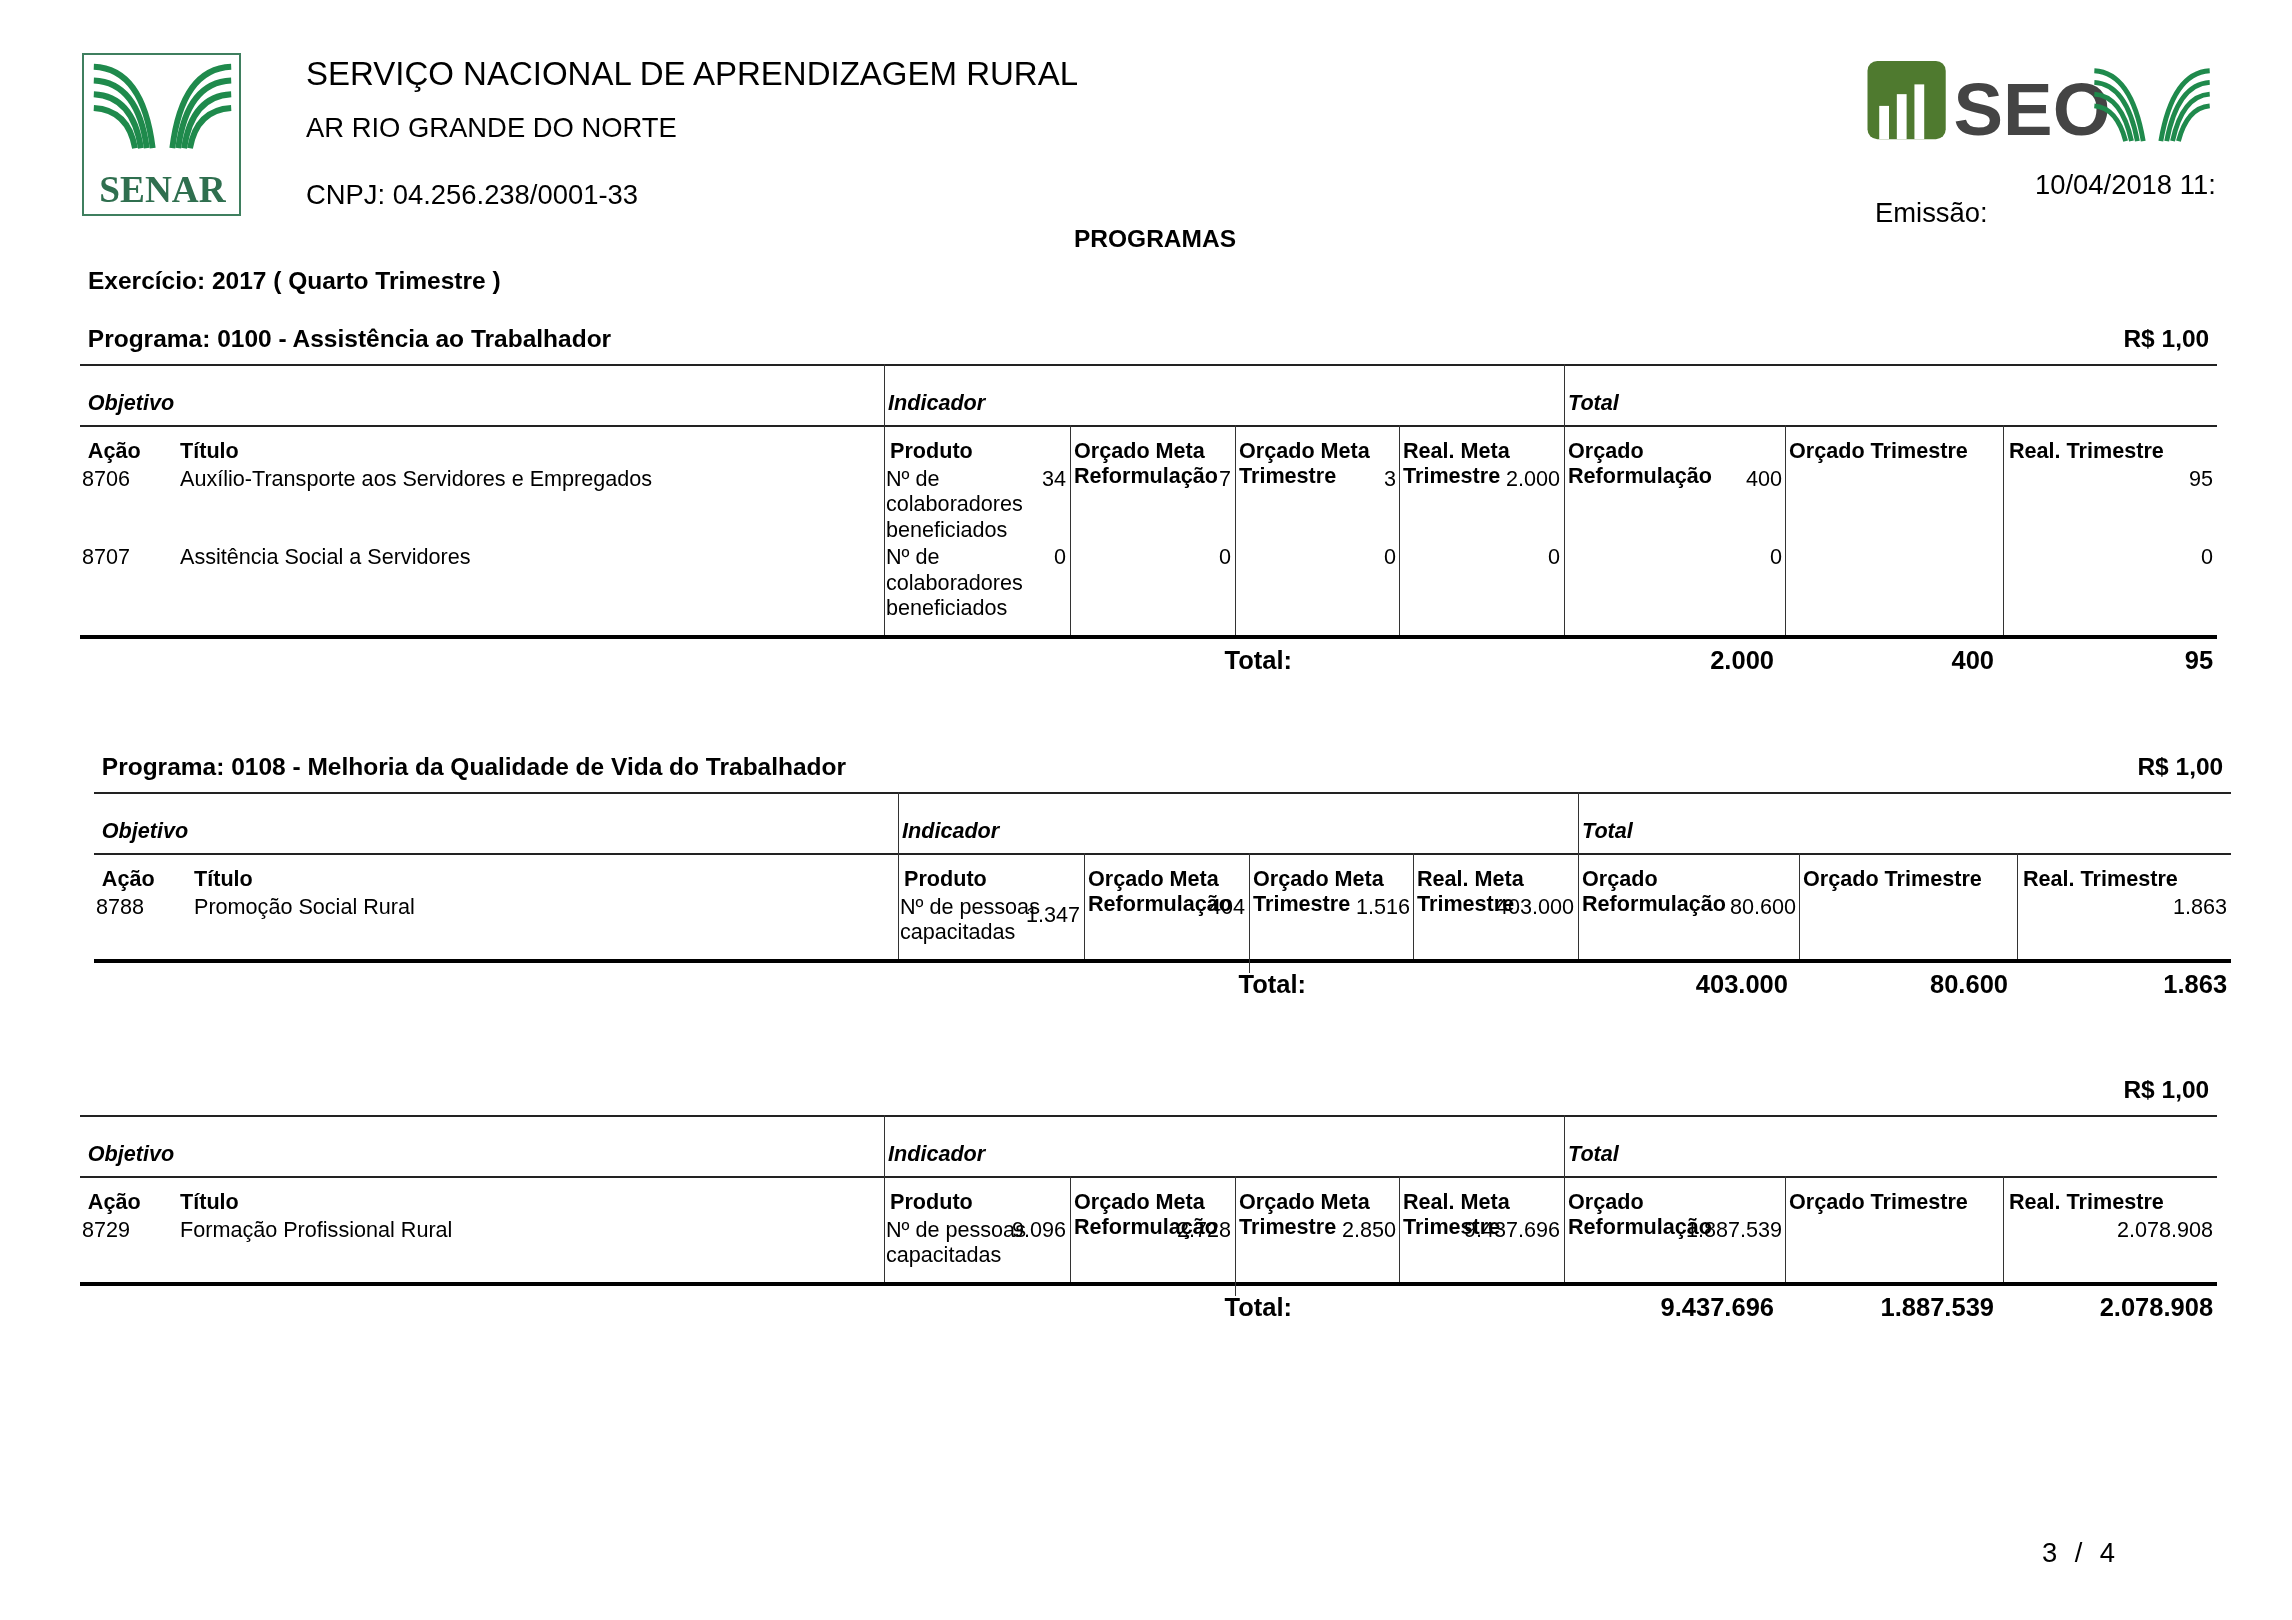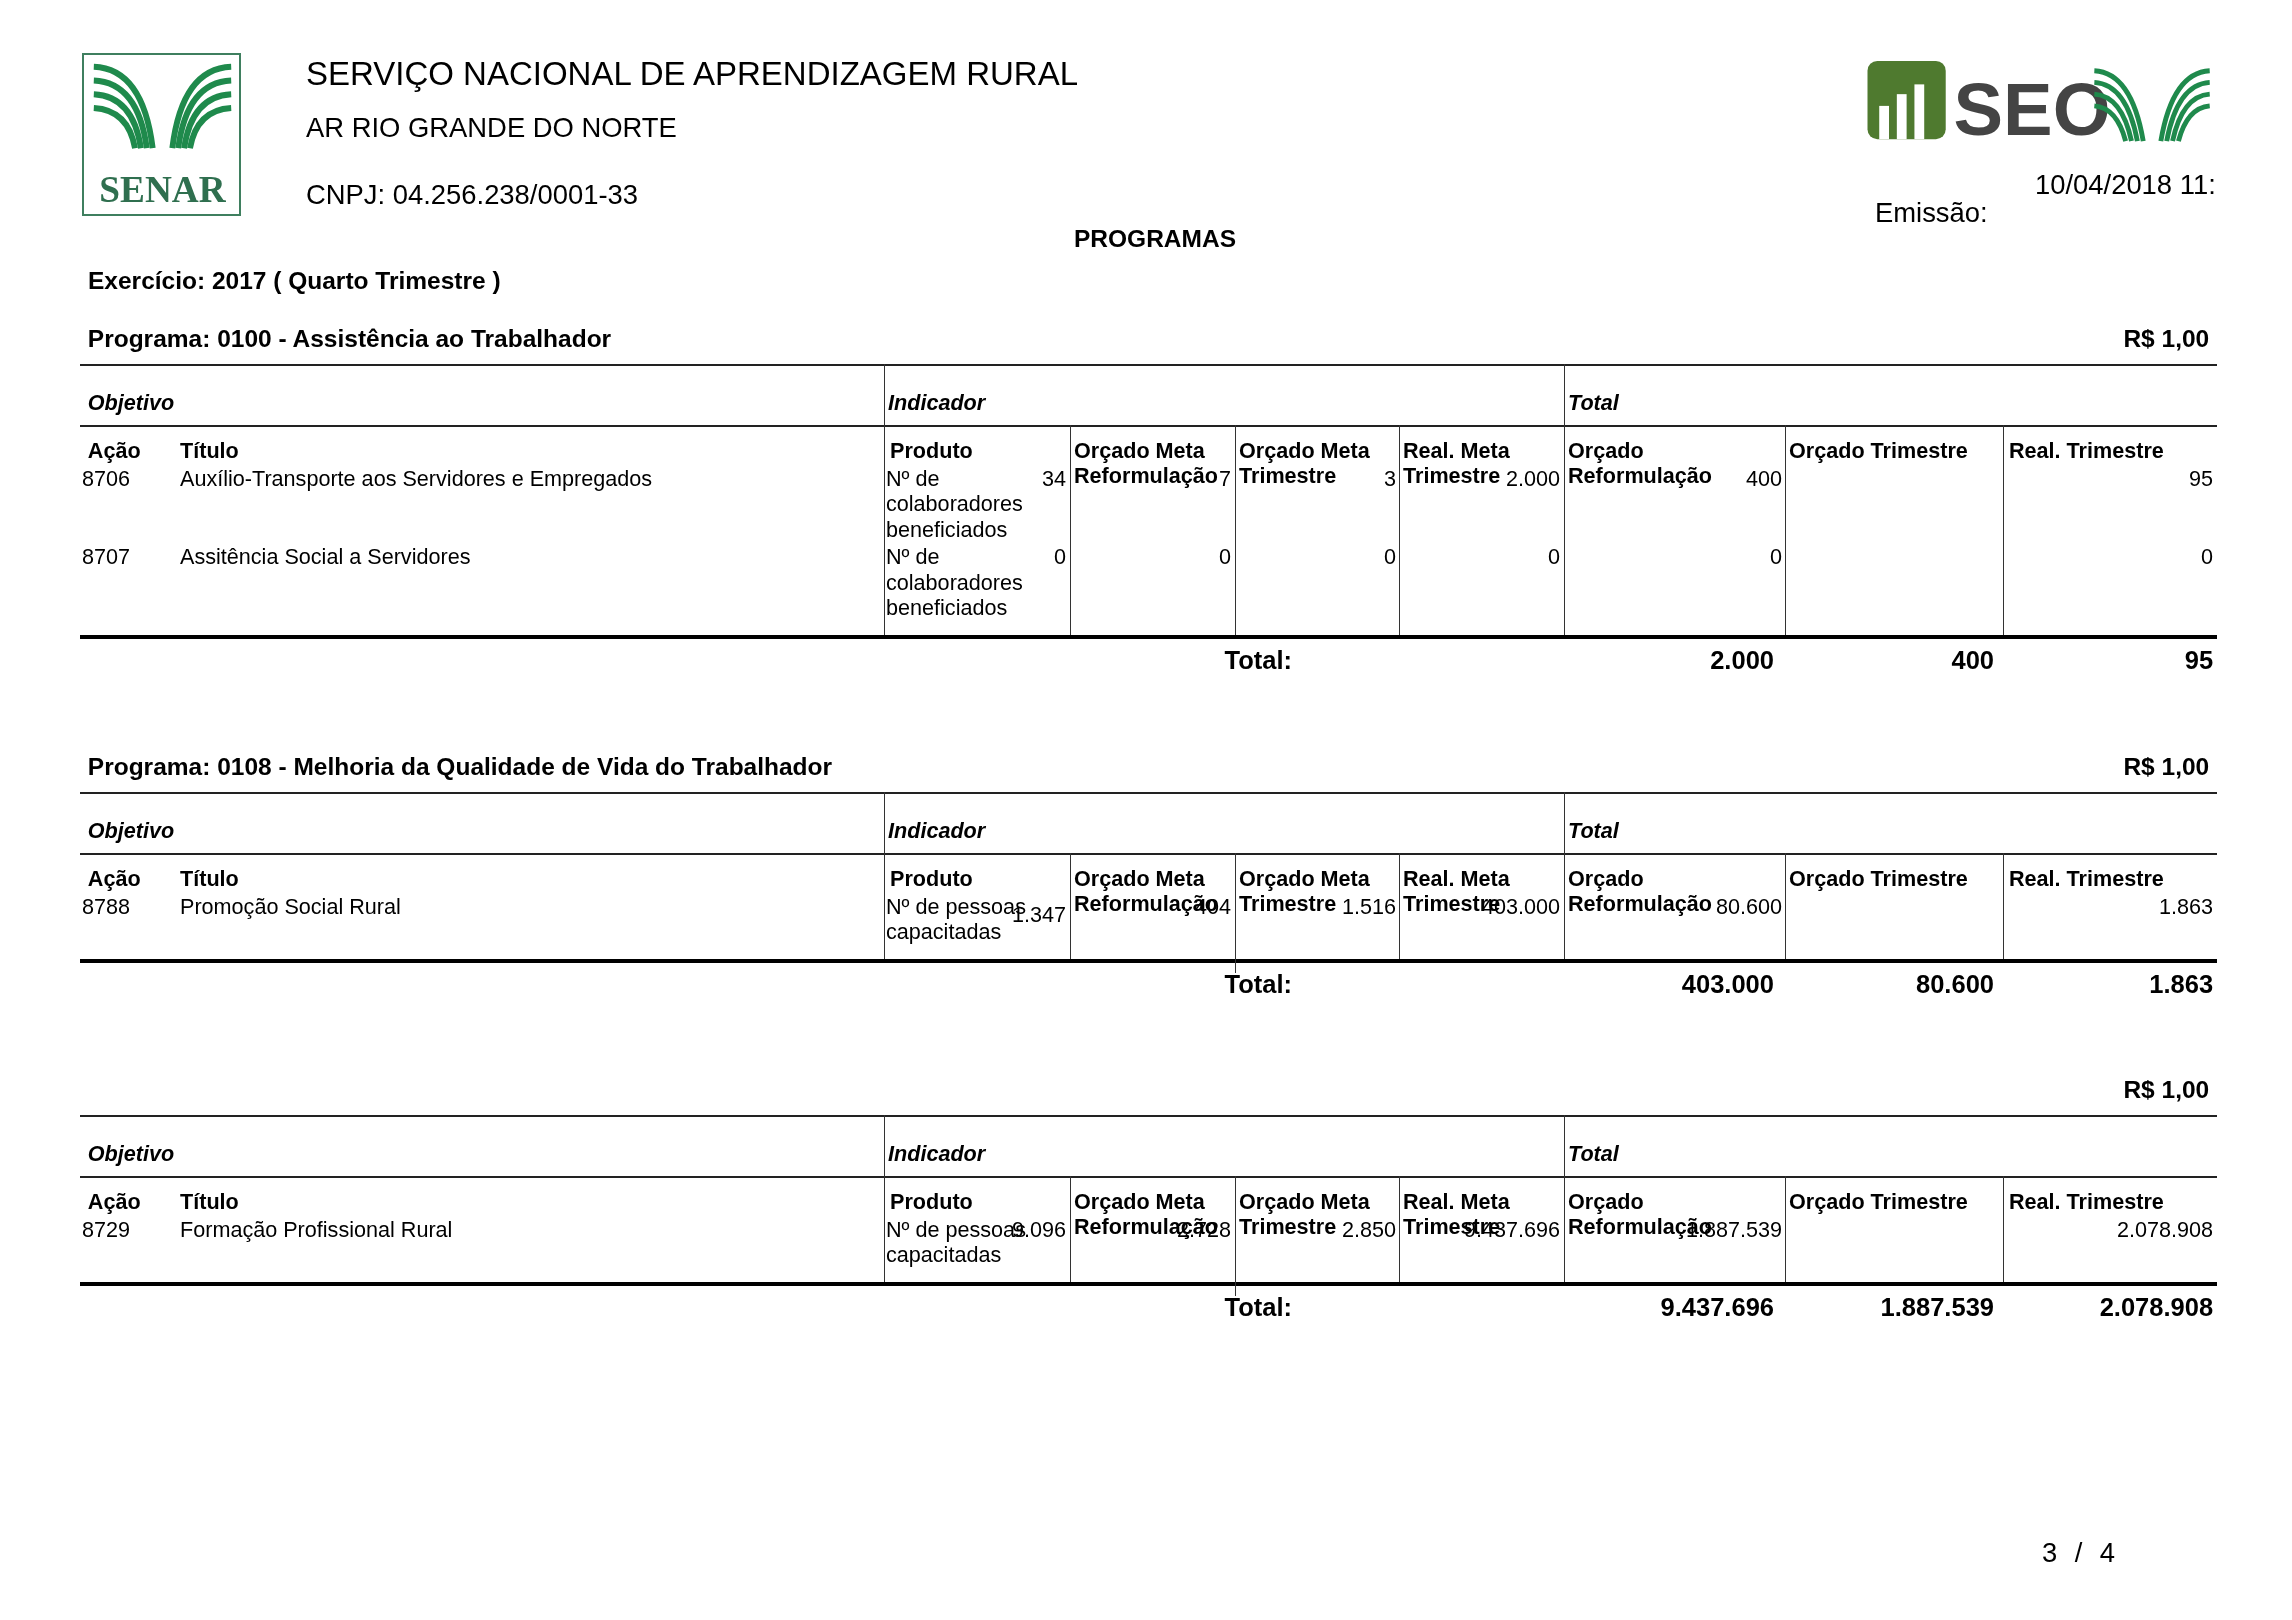--- a/index.html
+++ b/index.html
@@ -137,21 +137,21 @@
         <div class="t r" style="top: 180px; right: 821px;">0</div>
         <div class="t r" style="top: 180px; right: 657px;">0</div>
         <div class="t r" style="top: 180px; right: 435px;">0</div>
         <div class="t r" style="top: 180px; right: 3.9px;">0</div>
         <div class="t total-label r" style="top: 284px; right: 925px;">Total:</div>
         <div class="t total-val r" style="top: 284px; right: 443px;">2.000</div>
         <div class="t total-val r" style="top: 284px; right: 223px;">400</div>
         <div class="t total-val r" style="top: 284px; right: 3.9px;">95</div>
       </div>
     </div>
-    <div class="program" style="top: 753px;">
+    <div class="program" style="top: 753px; margin-left: 14px;">
       <div class="prog-head">
         <div class="prog-name">Programa: 0108 - Melhoria da Qualidade de Vida do Trabalhador</div>
         <div class="prog-unit">R$ 1,00</div>
       </div>
       <div class="grid" style="height: 225px;">
         <div class="hline" style="top: 0px;"></div>
         <div class="hline" style="top: 61px;"></div>
         <div class="hline thick" style="top: 167px;"></div>
         <div class="vline" style="left: 804px; top: 0px; height: 167px;"></div>
         <div class="vline" style="left: 1484px; top: 0px; height: 167px;"></div>

